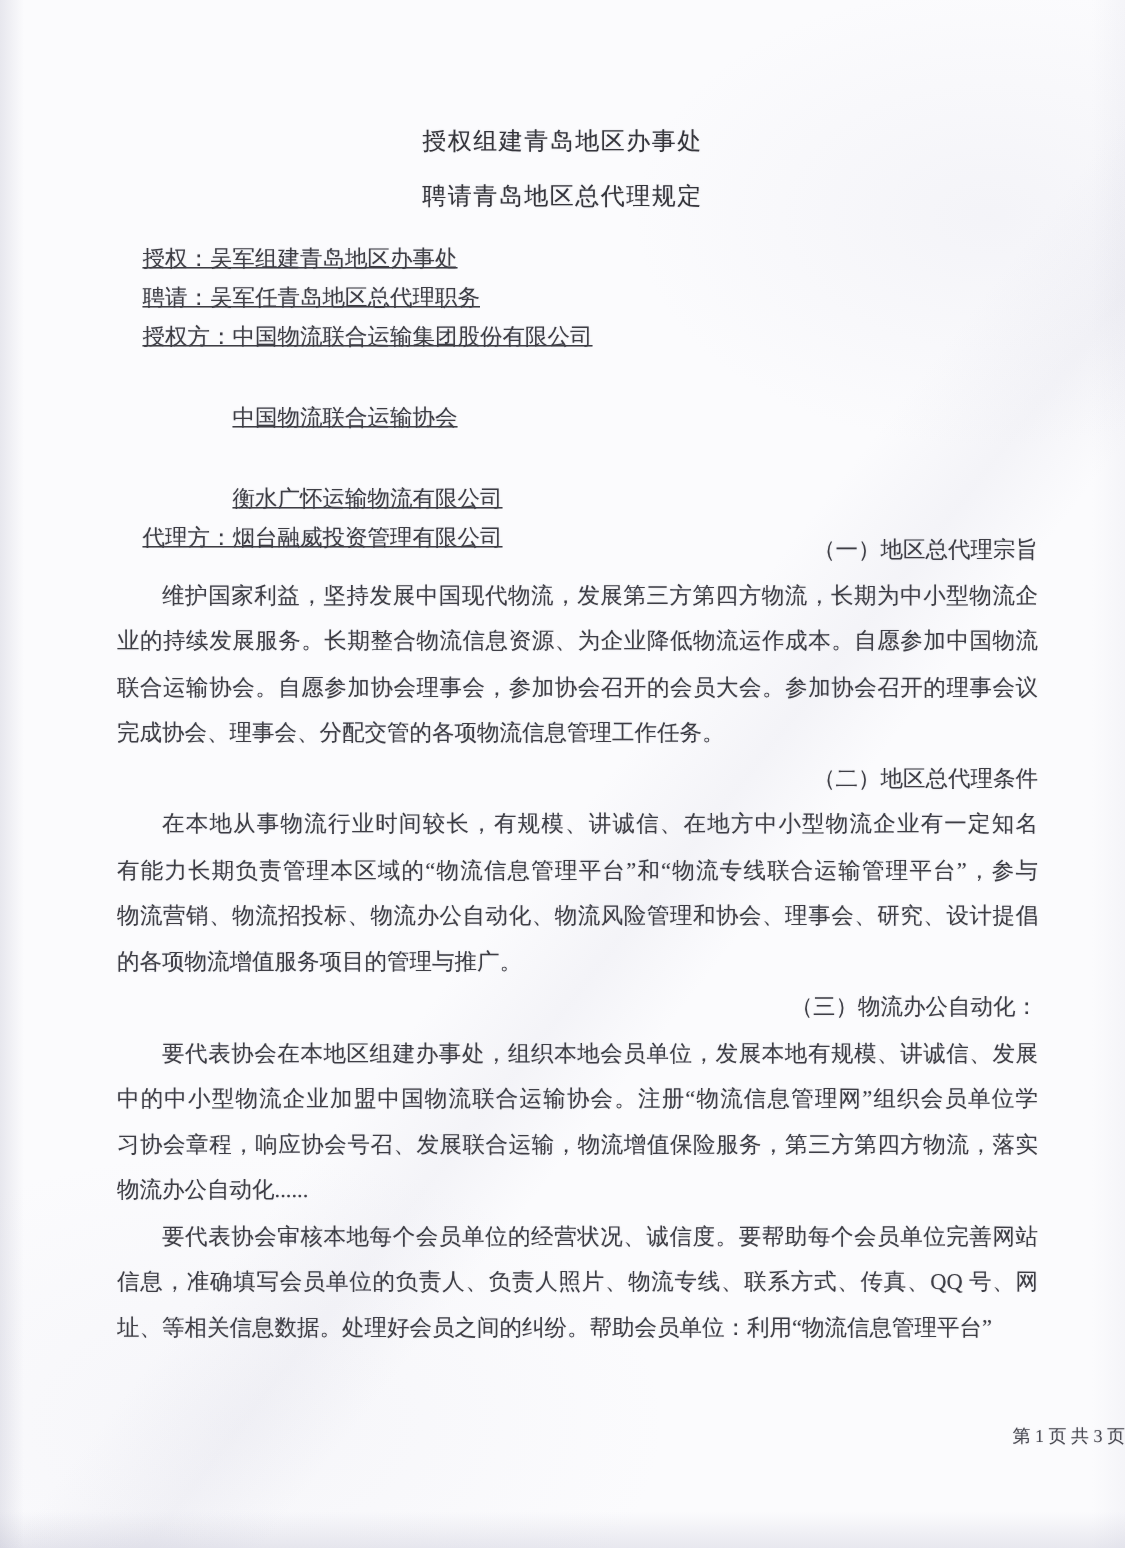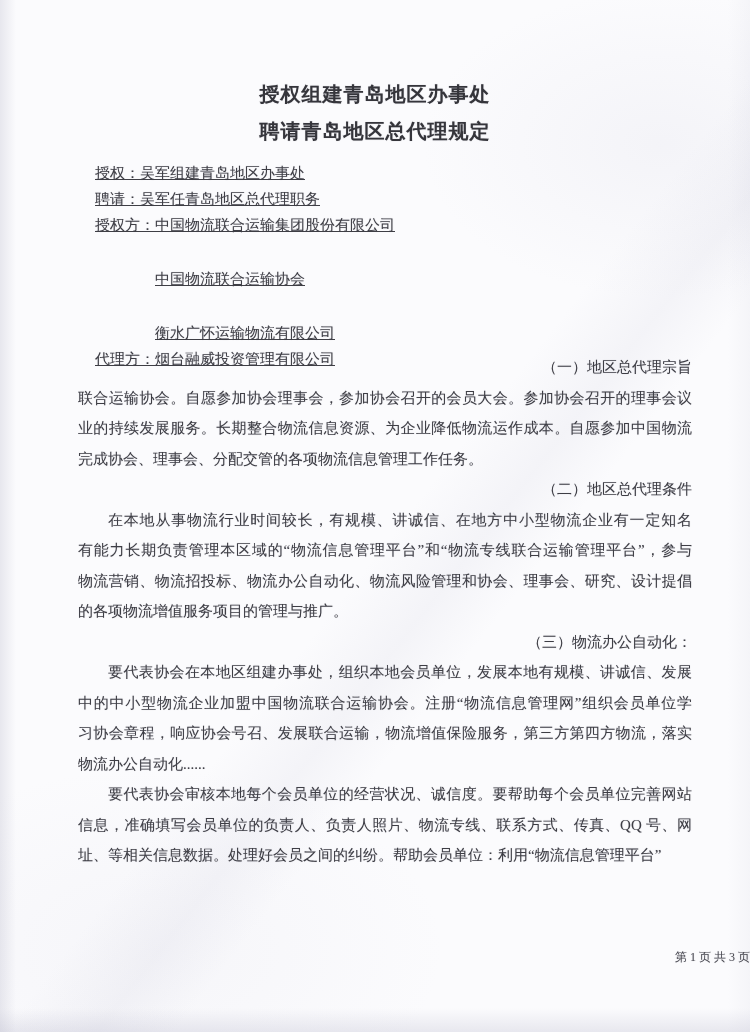--- a/index.html
+++ b/index.html
@@ -25,22 +25,22 @@
     color: var(--ink, #3e3e45);
   }
   .title {
     position: absolute;
     top: 76px;
     left: 0;
     width: 100%;
     text-align: center;
   }
   .title-line {
-    font-size: 20px;
-    font-weight: bold;
+    font-size: 16px;
+    font-weight: normal;
     line-height: 37px;
     letter-spacing: 1px;
     color: var(--ink-strong, #35353b);
     text-shadow: 0 0 1px rgba(80,80,95,0.35);
   }
   .meta {
     position: absolute;
     top: 160px;
     left: 95px;
     width: 560px;
@@ -102,22 +102,23 @@
       <div class="meta-line">授权：吴军组建青岛地区办事处</div>
       <div class="meta-line">聘请：吴军任青岛地区总代理职务</div>
       <div class="meta-line">授权方：中国物流联合运输集团股份有限公司</div>
       <div class="meta-line hang">中国物流联合运输协会</div>
       <div class="meta-line hang">衡水广怀运输物流有限公司</div>
       <div class="meta-line">代理方：烟台融威投资管理有限公司</div>
     </div>
 
   <div class="content" id="content-body">
       <div class="h-line">（一）地区总代理宗旨</div>
+      <div class="p-line first">维护国家利益，坚持发展中国现代物流，发展第三方第四方物流，长期为中小型物流企</div>
+      <div class="p-line">业的持续发展服务。长期整合物流信息资源、为企业降低物流运作成本。自愿参加中国物流</div>
       <div class="p-line">联合运输协会。自愿参加协会理事会，参加协会召开的会员大会。参加协会召开的理事会议</div>
-      <div class="p-line">业的持续发展服务。长期整合物流信息资源、为企业降低物流运作成本。自愿参加中国物流</div>
       <div class="p-line last">完成协会、理事会、分配交管的各项物流信息管理工作任务。</div>
       <div class="h-line">（二）地区总代理条件</div>
       <div class="p-line first">在本地从事物流行业时间较长，有规模、讲诚信、在地方中小型物流企业有一定知名度。</div>
       <div class="p-line">有能力长期负责管理本区域的“物流信息管理平台”和“物流专线联合运输管理平台”，参与</div>
       <div class="p-line">物流营销、物流招投标、物流办公自动化、物流风险管理和协会、理事会、研究、设计提倡</div>
       <div class="p-line last">的各项物流增值服务项目的管理与推广。</div>
       <div class="h-line">（三）物流办公自动化：</div>
       <div class="p-line first">要代表协会在本地区组建办事处，组织本地会员单位，发展本地有规模、讲诚信、发展</div>
       <div class="p-line">中的中小型物流企业加盟中国物流联合运输协会。注册“物流信息管理网”组织会员单位学</div>
       <div class="p-line">习协会章程，响应协会号召、发展联合运输，物流增值保险服务，第三方第四方物流，落实</div>

